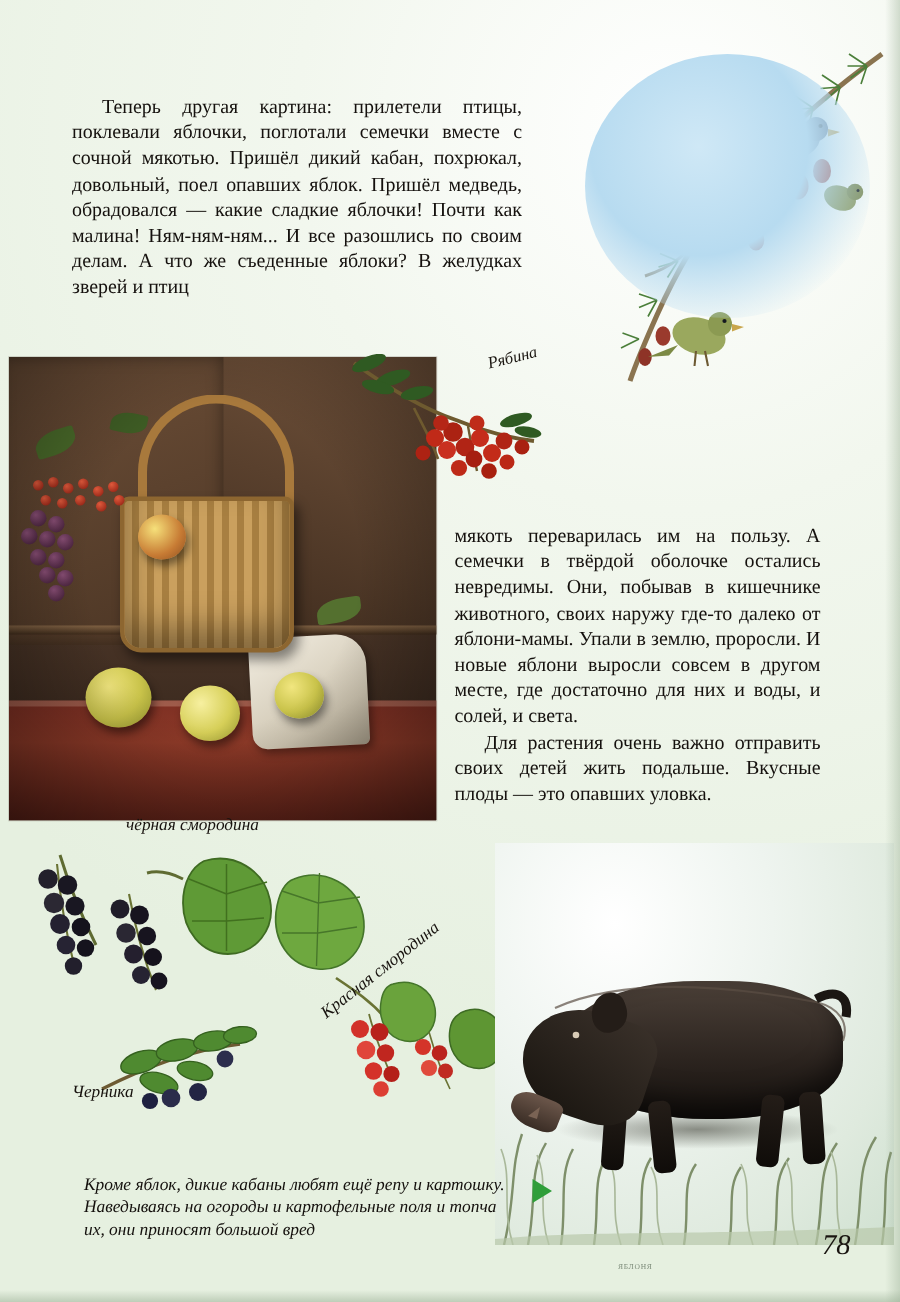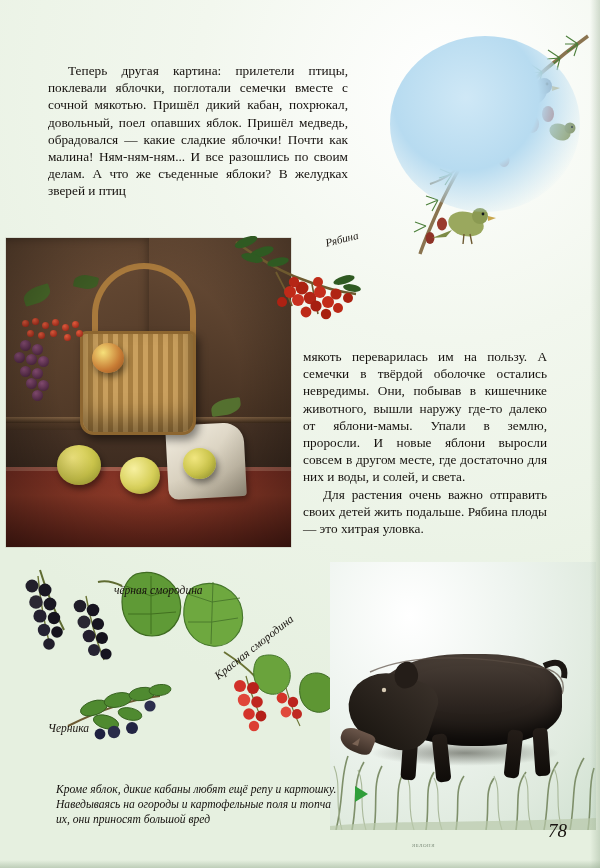--- a/index.html
+++ b/index.html
@@ -119,21 +119,21 @@
 
   
   #larch { position:absolute; left:382px; top:28px; width:212px; height:232px; }
   .larch-sky { position:absolute; left:8px; top:8px; width:190px; height:176px;
     background:radial-gradient(ellipse at 40% 35%, #cfe8f6 0%, #b7dbf0 45%, rgba(200,230,245,0) 78%);
     border-radius:50%;
   }
 
   
   #berries-plate { position:absolute; left:10px; top:556px; width:330px; height:200px; }
-  .cap-black { position:absolute; left:84px; top:584px; font-style:italic; font-size:11.5px; color:#17120e;margin-left:30px; }
+  .cap-black { position:absolute; left:84px; top:544px; font-style:italic; font-size:11.5px; color:#17120e; }
   .cap-red   { position:absolute; left:212px; top:672px; font-style:italic; font-size:11.5px; color:#17120e;
     transform:rotate(-38deg); transform-origin:left top; }
   .cap-blue  { position:absolute; left:48px; top:722px; font-style:italic; font-size:11.5px; color:#17120e; }
 
   
   #boar { position:absolute; left:330px; top:562px; width:266px; height:268px; overflow:hidden; }
   .boar-bg { position:absolute; inset:0;
     background:
       radial-gradient(ellipse at 30% 20%, #ffffff 0%, #eef4ef 40%, #dfeade 75%, #cfe0d0 100%);
   }
@@ -321,22 +321,22 @@
     </g>
     <g fill="#2f5a22">
       <ellipse cx="112" cy="44" rx="11" ry="4" transform="rotate(-16 112 44)"></ellipse>
       <ellipse cx="120" cy="52" rx="9" ry="3.6" transform="rotate(10 120 52)"></ellipse>
     </g>
   </svg>
 </div>
 <div class="rowan-caption">Рябина</div>
 
 <div id="right-text" class="text-block">
-  <p>мякоть переварилась им на пользу. А семечки в твёрдой оболочке остались невредимы. Они, побывав в кишечнике животного, вышли наружу где-то далеко от яблони-мамы. Упали в землю, проросли. И новые яблони выросли совсем в другом месте, где достаточно для них и воды, и солей, и света.</p>
-  <p class="indent">Для растения очень важно отправить своих детей жить подальше. Рябина плоды — это хитрая уловка.</p>
+  <p>мякоть переварилась им на пользу. А семечки в твёрдой оболочке остались невредимы. Они, побывав в кишечнике животного, своих наружу где-то далеко от яблони-мамы. Упали в землю, проросли. И новые яблони выросли совсем в другом месте, где достаточно для них и воды, и солей, и света.</p>
+  <p class="indent">Для растения очень важно отправить своих детей жить подальше. Вкусные плоды — это опавших уловка.</p>
 </div>
 
 <div id="berries-plate">
   <svg width="330" height="200" viewBox="0 0 330 200">
 
     <g>
       <path d="M30 14 C36 34 44 54 54 74" stroke="#5f6b32" stroke-width="2" fill="none"></path>
       <path d="M112 30 C104 26 96 24 88 26" stroke="#5f6b32" stroke-width="2" fill="none"></path>
       <path d="M126 18 C146 12 166 24 170 44 C174 64 160 80 142 80 C124 80 112 64 112 46 C112 32 118 22 126 18Z" fill="#5f9a36" stroke="#3f6b22" stroke-width="1.2"></path>
       <path d="M141 20 L141 78 M141 40 L116 30 M141 40 L168 32 M141 58 L118 58 M141 58 L166 56" stroke="#41701f" stroke-width="1"></path>

